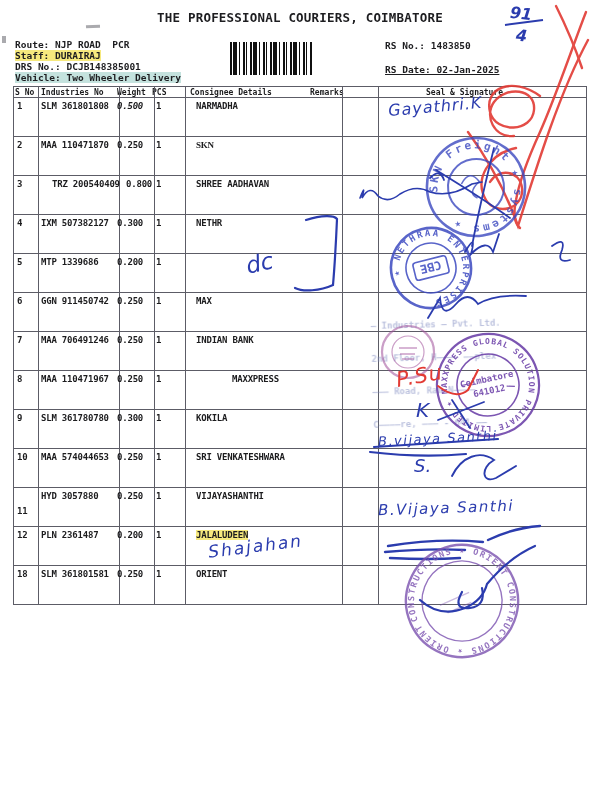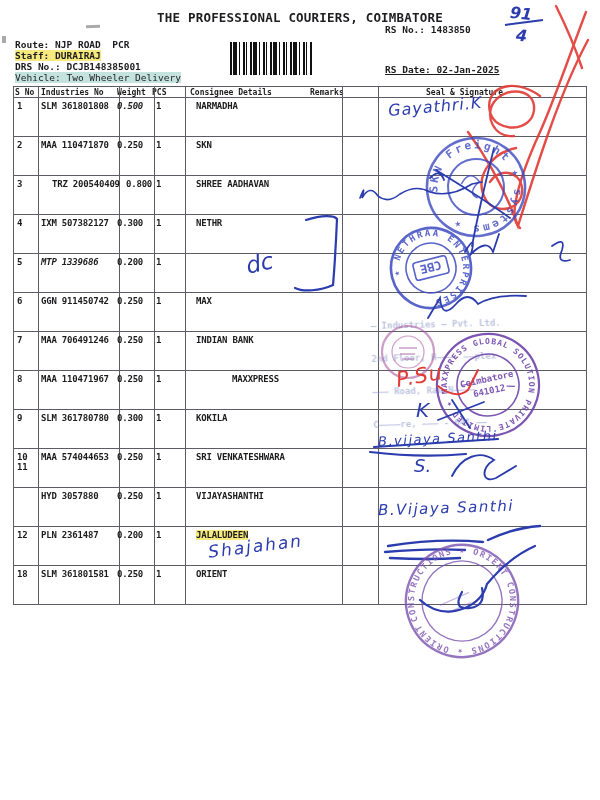--- a/index.html
+++ b/index.html
@@ -31,25 +31,25 @@
 </head>
 <body>
 
 <div id="page">
 
   <div class="pr center t-title">THE PROFESSIONAL COURIERS, COIMBATORE</div>
 
   <div class="pr hdl" style="top:39px;font-weight:600;">Route: NJP ROAD  PCR</div>
   <div class="pr hdl hl-y" style="top:50px;">Staff: DURAIRAJ</div>
   <div class="pr hdl" style="top:61px;">DRS No.: DCJB148385001</div>
-  <div class="pr hdl hl-t" style="top:72px;font-weight:400;">Vehicle: Two Wheeler Delivery</div>
+  <div class="pr hdl hl-t" style="top:72px;font-weight:700;">Vehicle: Two Wheeler Delivery</div>
 
   <div id="barcode"></div>
 
-  <div class="pr hdr" style="top:24px;">RS No.: 1483850</div>
+  <div class="pr hdr" style="top:40px;">RS No.: 1483850</div>
   <div class="pr hdr" style="top:64px;text-decoration:underline;">RS Date: 02-Jan-2025</div>
 
   <div class="artifact" style="left:86px;top:25px;width:14px;height:3px;transform:rotate(-3deg);"></div>
   <div class="artifact" style="left:2px;top:36px;width:4px;height:7px;"></div>
 
   <div id="table-layer">
       <div class="th" style="left: 15px;">S No</div>
       <div class="th" style="left: 41px;">Industries No</div>
       <div class="th" style="left: 117px;">Weight</div>
       <div class="th" style="left: 152px;">PCS</div>
@@ -81,33 +81,33 @@
       <div class="hline" style="left: 13px; top: 604px; width: 574px; height: 1px;"></div>
       <div class="row-cell" style="left: 17px; top: 101px;">1</div>
       <div class="row-cell" style="left: 41px; top: 101px;">SLM 361801808</div>
       <div class="row-cell" style="left: 117px; top: 101px; font-style: italic;">0.500</div>
       <div class="row-cell" style="left: 156px; top: 101px;">1</div>
       <div class="row-cell" style="left: 196px; top: 101px;">NARMADHA</div>
       <div class="row-cell" style="left: 17px; top: 140px;">2</div>
       <div class="row-cell" style="left: 41px; top: 140px;">MAA 110471870</div>
       <div class="row-cell" style="left: 117px; top: 140px;">0.250</div>
       <div class="row-cell" style="left: 156px; top: 140px;">1</div>
-      <div class="row-cell" style="left: 196px; top: 140px;">SKN</div>
+      <div class="row-cell" style="left: 196px; top: 140px; font-family: Liberation Serif, serif;">SKN</div>
       <div class="row-cell" style="left: 17px; top: 179px;">3</div>
       <div class="row-cell" style="left: 52px; top: 179px;">TRZ 200540409</div>
       <div class="row-cell" style="left: 126px; top: 179px;">0.800</div>
       <div class="row-cell" style="left: 156px; top: 179px;">1</div>
       <div class="row-cell" style="left: 196px; top: 179px;">SHREE AADHAVAN</div>
       <div class="row-cell" style="left: 17px; top: 218px;">4</div>
       <div class="row-cell" style="left: 41px; top: 218px;">IXM 507382127</div>
       <div class="row-cell" style="left: 117px; top: 218px;">0.300</div>
       <div class="row-cell" style="left: 156px; top: 218px;">1</div>
       <div class="row-cell" style="left: 196px; top: 218px;">NETHR</div>
       <div class="row-cell" style="left: 17px; top: 257px;">5</div>
-      <div class="row-cell" style="left: 41px; top: 257px; font-style: italic;">MTP 1339686</div>
+      <div class="row-cell" style="left: 41px; top: 257px;">MTP 1339686</div>
       <div class="row-cell" style="left: 117px; top: 257px;">0.200</div>
       <div class="row-cell" style="left: 156px; top: 257px;">1</div>
       <div class="row-cell" style="left: 17px; top: 296px;">6</div>
       <div class="row-cell" style="left: 41px; top: 296px;">GGN 911450742</div>
       <div class="row-cell" style="left: 117px; top: 296px;">0.250</div>
       <div class="row-cell" style="left: 156px; top: 296px;">1</div>
       <div class="row-cell" style="left: 196px; top: 296px;">MAX</div>
       <div class="row-cell" style="left: 17px; top: 335px;">7</div>
       <div class="row-cell" style="left: 41px; top: 335px;">MAA 706491246</div>
       <div class="row-cell" style="left: 117px; top: 335px;">0.250</div>
@@ -121,21 +121,21 @@
       <div class="row-cell" style="left: 17px; top: 413px;">9</div>
       <div class="row-cell" style="left: 41px; top: 413px;">SLM 361780780</div>
       <div class="row-cell" style="left: 117px; top: 413px;">0.300</div>
       <div class="row-cell" style="left: 156px; top: 413px;">1</div>
       <div class="row-cell" style="left: 196px; top: 413px;">KOKILA</div>
       <div class="row-cell" style="left: 17px; top: 452px;">10</div>
       <div class="row-cell" style="left: 41px; top: 452px;">MAA 574044653</div>
       <div class="row-cell" style="left: 117px; top: 452px;">0.250</div>
       <div class="row-cell" style="left: 156px; top: 452px;">1</div>
       <div class="row-cell" style="left: 196px; top: 452px;">SRI VENKATESHWARA</div>
-      <div class="row-cell" style="left: 17px; top: 462px;">11</div>
+      <div class="row-cell" style="left: 17px; top: 506px;">11</div>
       <div class="row-cell" style="left: 41px; top: 491px;">HYD 3057880</div>
       <div class="row-cell" style="left: 117px; top: 491px;">0.250</div>
       <div class="row-cell" style="left: 156px; top: 491px;">1</div>
       <div class="row-cell" style="left: 196px; top: 491px;">VIJAYASHANTHI</div>
       <div class="row-cell" style="left: 17px; top: 530px;">12</div>
       <div class="row-cell" style="left: 41px; top: 530px;">PLN 2361487</div>
       <div class="row-cell" style="left: 117px; top: 530px;">0.200</div>
       <div class="row-cell" style="left: 156px; top: 530px;">1</div>
       <div class="row-cell hl-y" style="left: 196px; top: 530px;">JALALUDEEN</div>
       <div class="row-cell" style="left: 17px; top: 569px;">18</div>

